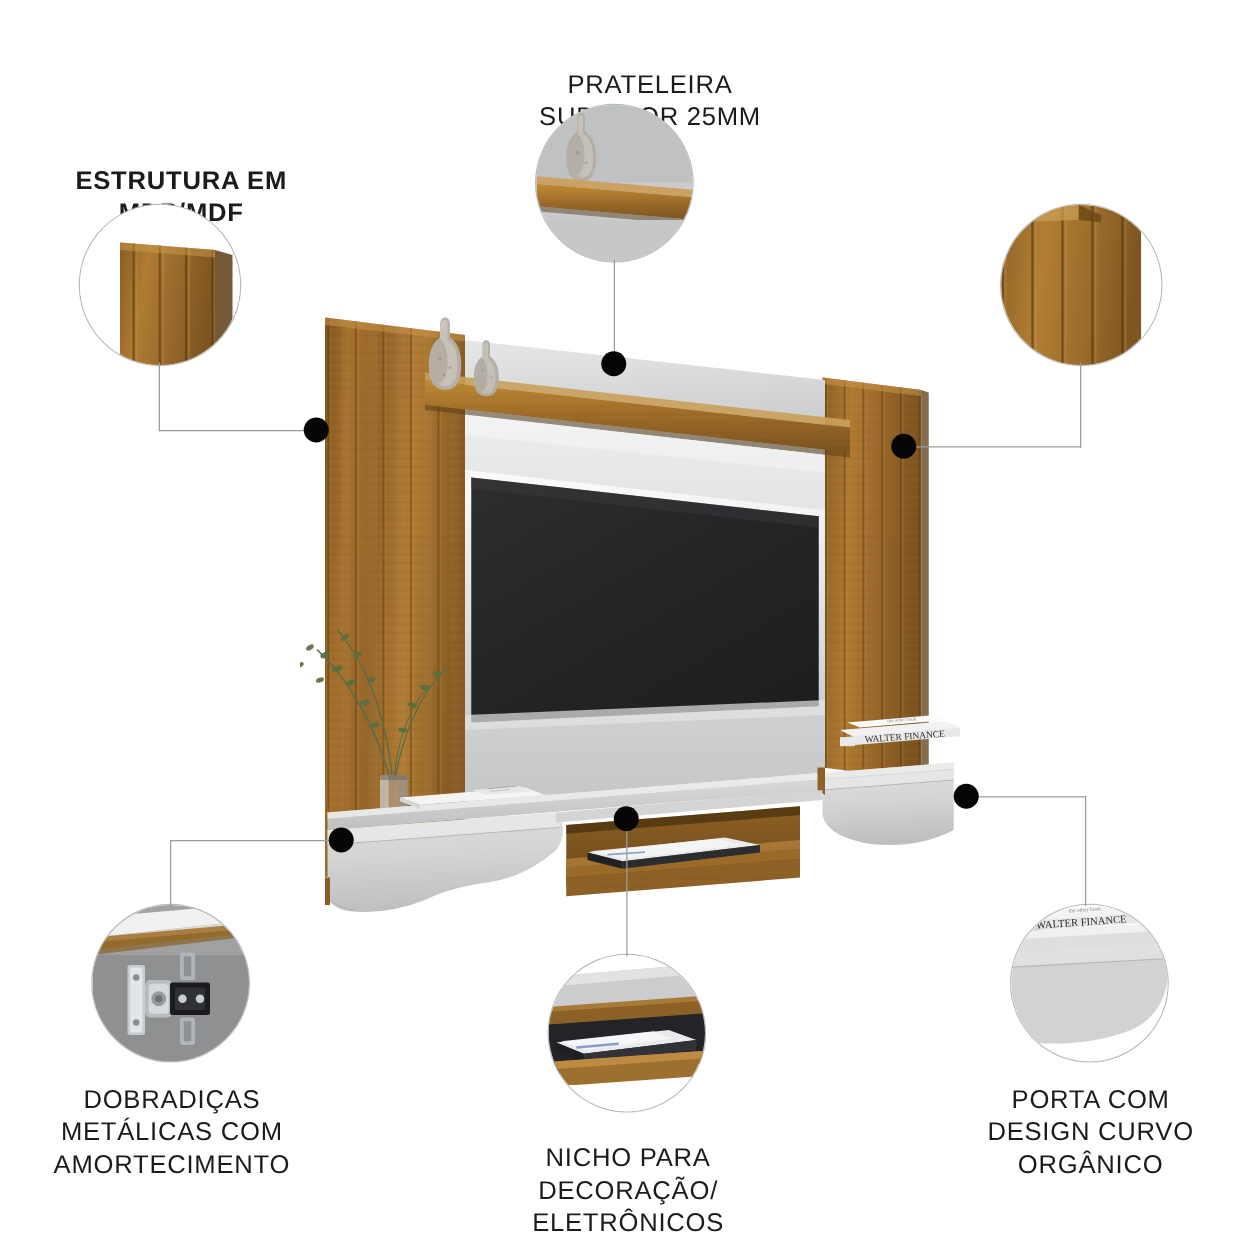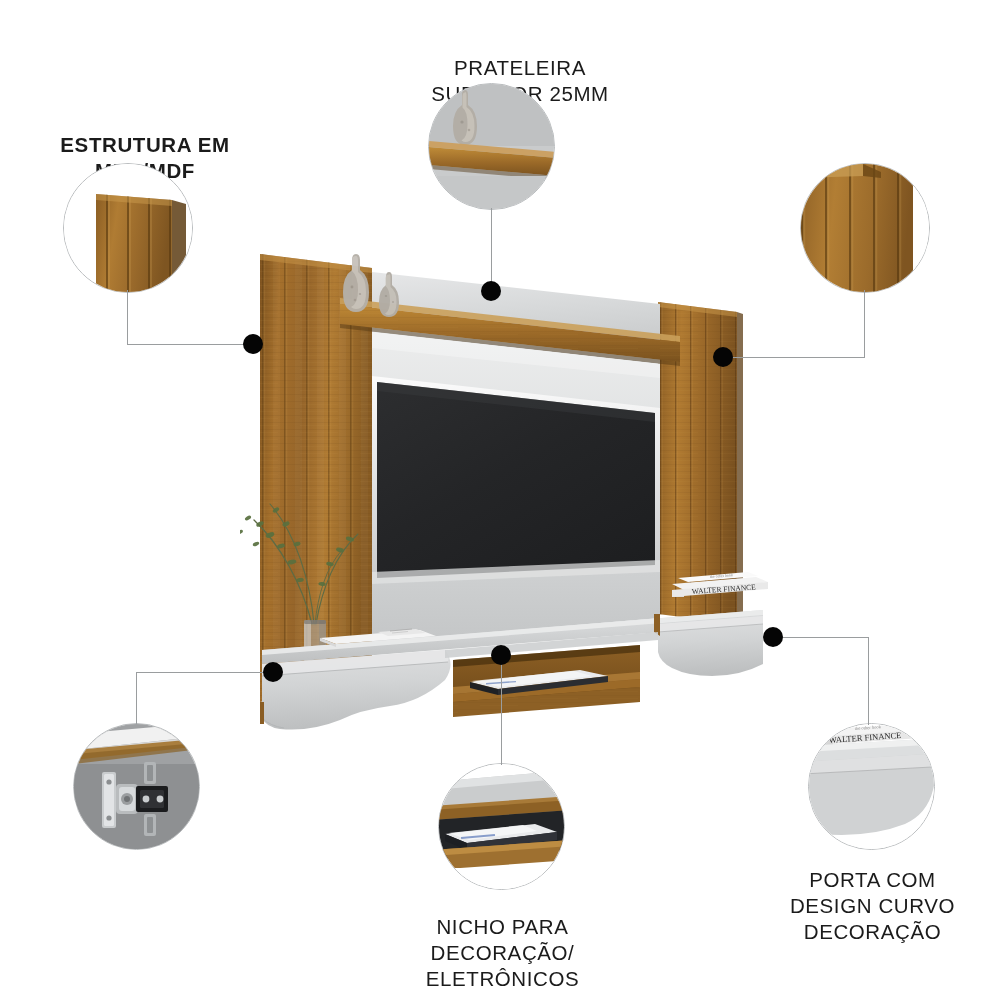--- a/index.html
+++ b/index.html
@@ -378,20 +378,23 @@
         <circle cx="72" cy="75" r="3.4" fill="#c9ccce"></circle>
         <circle cx="86" cy="75" r="3.4" fill="#c9ccce"></circle>
 
         <rect x="70" y="38" width="12" height="22" rx="2" fill="#b2b5b7"></rect>
         <rect x="73" y="41" width="6" height="16" rx="1" fill="#8e9193"></rect>
         <rect x="70" y="90" width="12" height="22" rx="2" fill="#b2b5b7"></rect>
         <rect x="73" y="93" width="6" height="16" rx="1" fill="#8e9193"></rect>
       </svg>
     </div>
   </div>
+  <div class="label" style="left:30px;top:840px;width:215px;">DOBRADIÇAS
+METÁLICAS COM
+AMORTECIMENTO</div>
   <div class="vline" style="left:136px;top:672px;height:52px;"></div>
   <div class="hline" style="left:136px;top:672px;width:137px;"></div>
   <div class="dot" style="left:263px;top:662px;"></div>
 
   <div class="bubble" style="left:438px;top:763px;width:127px;height:127px;">
     <div class="inner">
       <svg viewBox="0 0 127 127" width="127" height="127">
         <rect width="127" height="127" fill="#ffffff"></rect>
 
         <polygon points="-6,18 133,6 133,42 -6,54" fill="#cacccd"></polygon>
@@ -435,18 +438,18 @@
         <polygon points="-6,22 133,14 133,20 -6,28" fill="#eff0f0"></polygon>
 
         <path d="M-6,38 L118,30 Q130,44 124,66 Q118,90 96,100 Q60,114 12,110 Q-2,108 -6,100 Z" fill="#d0d2d3"></path>
         <path d="M-6,38 L118,30 Q124,36 123,43 L-6,50 Z" fill="#dfe0e1"></path>
         <path d="M-6,50 L123,43" stroke="#b4b6b7" stroke-width="0.9" fill="none"></path>
       </svg>
     </div>
   </div>
   <div class="label" style="left:770px;top:840px;width:205px;">PORTA COM
 DESIGN CURVO
-DECORAÇÃO</div>
+ORGÂNICO</div>
   <div class="hline" style="left:783px;top:637px;width:86px;"></div>
   <div class="vline" style="left:868px;top:637px;height:88px;"></div>
   <div class="dot" style="left:763px;top:627px;"></div>
 
 </div>
 
 </body></html>

